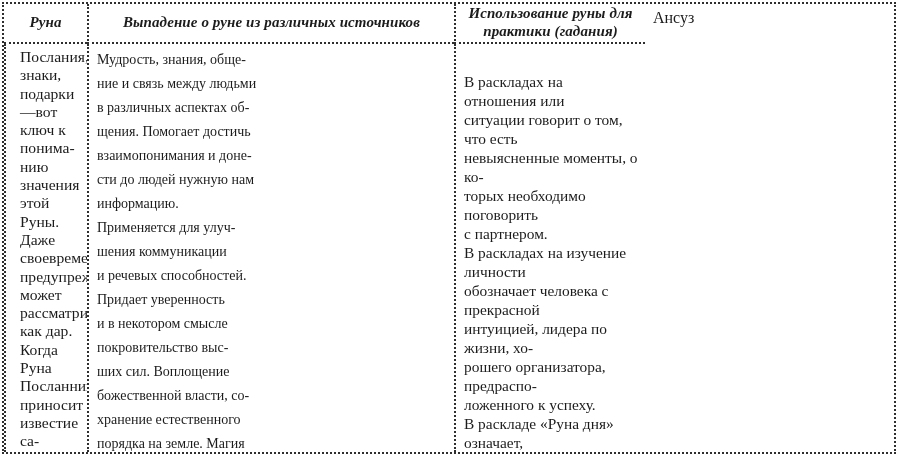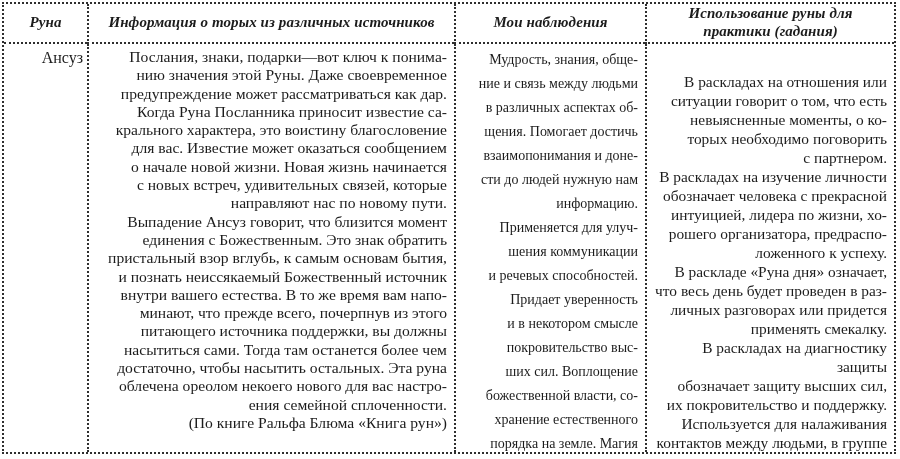--- a/index.html
+++ b/index.html
@@ -27,21 +27,20 @@
     display: grid;
     grid-template-columns: 83px 367px 191px 1fr;
     grid-template-rows: 40px 1fr;
     border: 2px dotted #2e2e2e;
     box-sizing: border-box;
     background: #ffffff;
   }
   .cell {
     box-sizing: border-box;
     overflow: hidden;
-    text-align: right;
   }
   .bl { border-left: 2px dotted #2e2e2e; }
   .hdr {
     border-bottom: 2px dotted #2e2e2e;
     display: flex;
     align-items: center;
     justify-content: center;
     text-align: center;
     font-weight: bold;
     font-style: italic;
@@ -84,24 +83,21 @@
 </head>
 <body>
 
 <div class="page">
   <div class="tbl">
 
     <div class="cell hdr">
       <span>Руна</span>
     </div>
     <div class="cell hdr bl">
-      <span>Информация о торых из различных источников</span>
-    </div>
-    <div class="cell hdr bl">
-      <span>Мои наблюдения</span>
+      <span>Выпадение о руне из различных источников</span>
     </div>
     <div class="cell hdr bl">
       <span>Использование руны для практики (гадания)</span>
     </div>
 
     <div class="cell body-cell rune-name-cell">
       <span>Ансуз</span>
     </div>
 
     <div class="cell body-cell bl info-cell">

